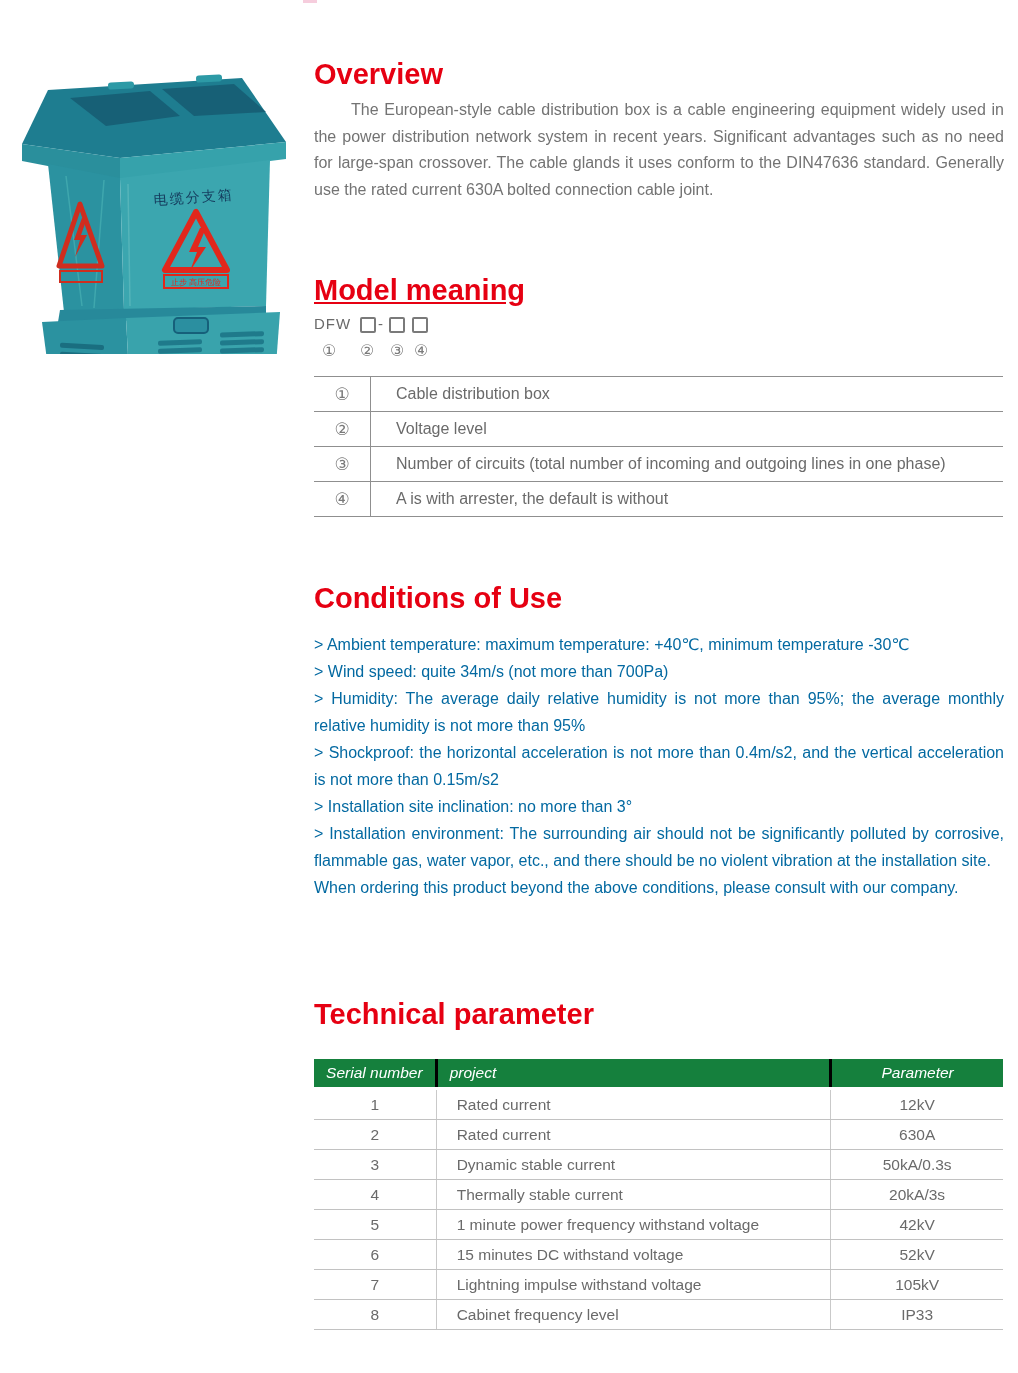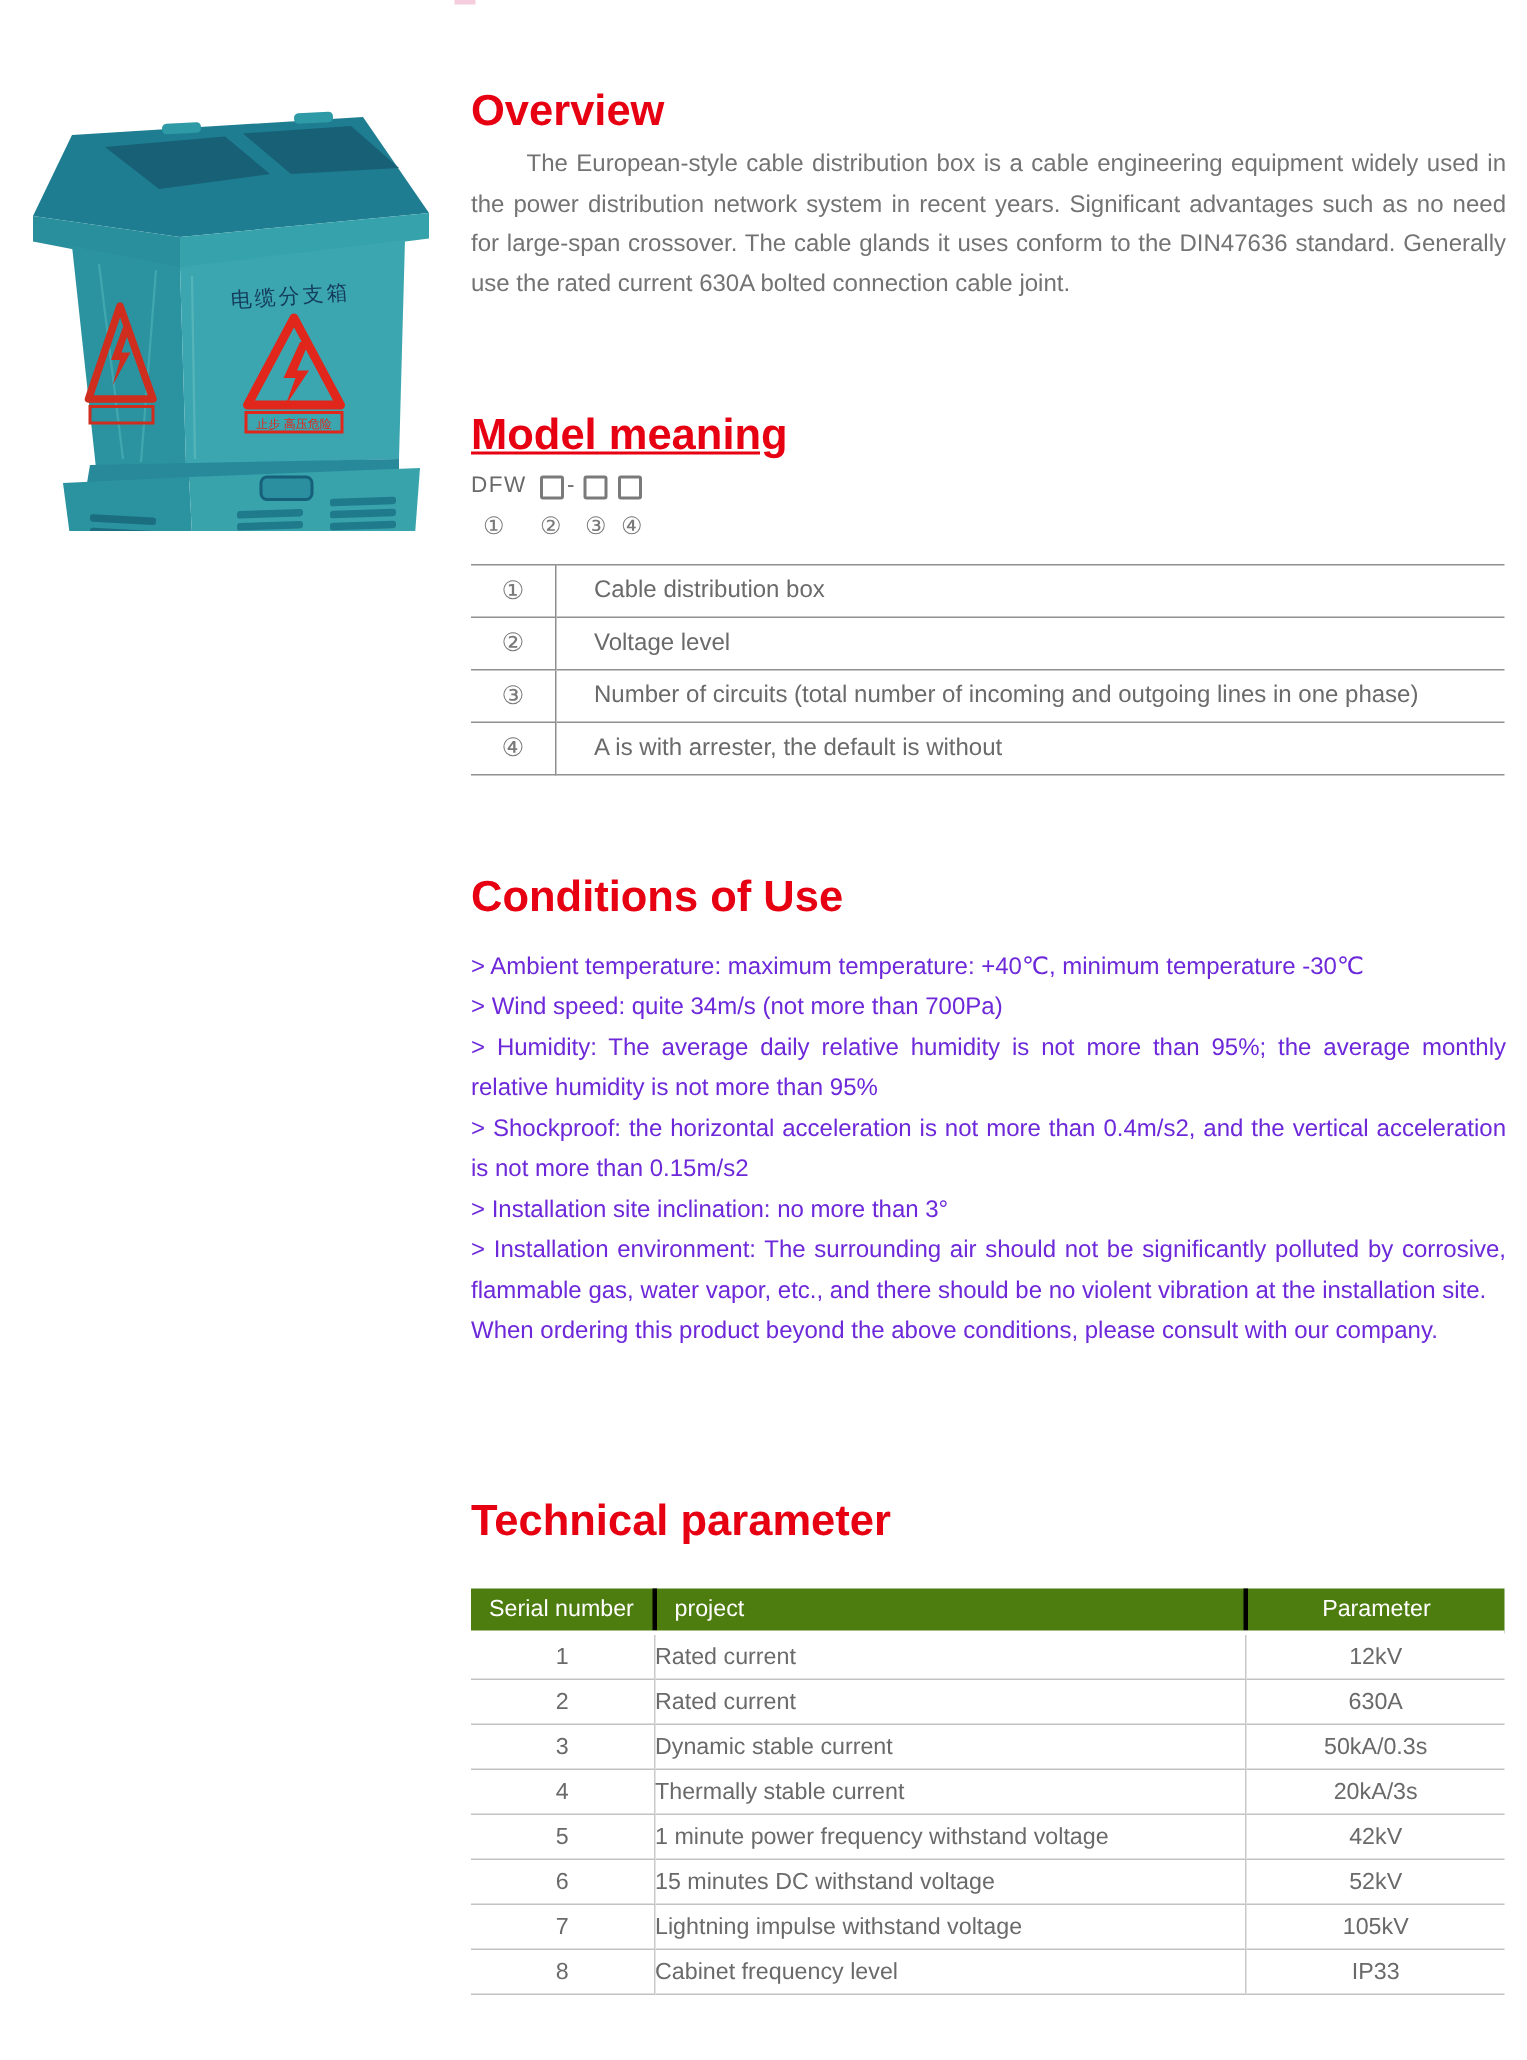--- a/index.html
+++ b/index.html
@@ -26,31 +26,31 @@
 
   table{border-collapse:collapse;}
   .model-table{position:absolute;left:314px;top:376px;width:689px;font-size:16px;color:#6a6a6a;}
   .model-table td{border-top:1px solid #8f8f8f;height:34px;padding:0;}
   .model-table tr:last-child td{border-bottom:1px solid #8f8f8f;}
   .model-table td.mnum{width:56px;text-align:center;border-right:1px solid #8f8f8f;
     font-size:17px;color:#7a7a7a;}
   .model-table td.mdesc{padding-left:25px;}
 
   .conditions-text{position:absolute;left:314px;top:631px;width:690px;
-    font-size:16px;line-height:27px;color:#6d28d9;}
+    font-size:16px;line-height:27px;color:#0369a1;}
   .conditions-text p{margin:0;text-align:justify;}
 
   .tech-table{position:absolute;left:314px;top:1059px;width:689px;font-size:15.5px;color:#6a6a6a;}
-  .tech-table th{background:#4d7c0f;color:#ffffff;font-weight:400;height:28px;padding:0;
-    border-bottom:3px solid #ffffff;}
+  .tech-table th{background:#15803d;color:#ffffff;font-weight:400;height:28px;padding:0;
+    border-bottom:3px solid #ffffff;font-style:italic;}
   .tech-table th + th{border-left:3px solid #000000;}
   .tech-table th.hproj{text-align:left;padding-left:12px;}
   .tech-table td{height:29px;padding:0;border-bottom:1px solid #c2c2c2;text-align:center;}
   .tech-table td + td{border-left:1px solid #c9c9c9;}
-  .tech-table td.tproj{text-align:left;padding-left:0;}
+  .tech-table td.tproj{text-align:left;padding-left:20px;}
   .tech-table col.c1{width:122px;} .tech-table col.c2{width:394px;} .tech-table col.c3{width:172px;}
 
   .product{position:absolute;left:8px;top:58px;width:292px;height:296px;}
 </style>
 </head>
 <body>
 
 <div class="page">
 
   <div class="pink-sliver"></div>

